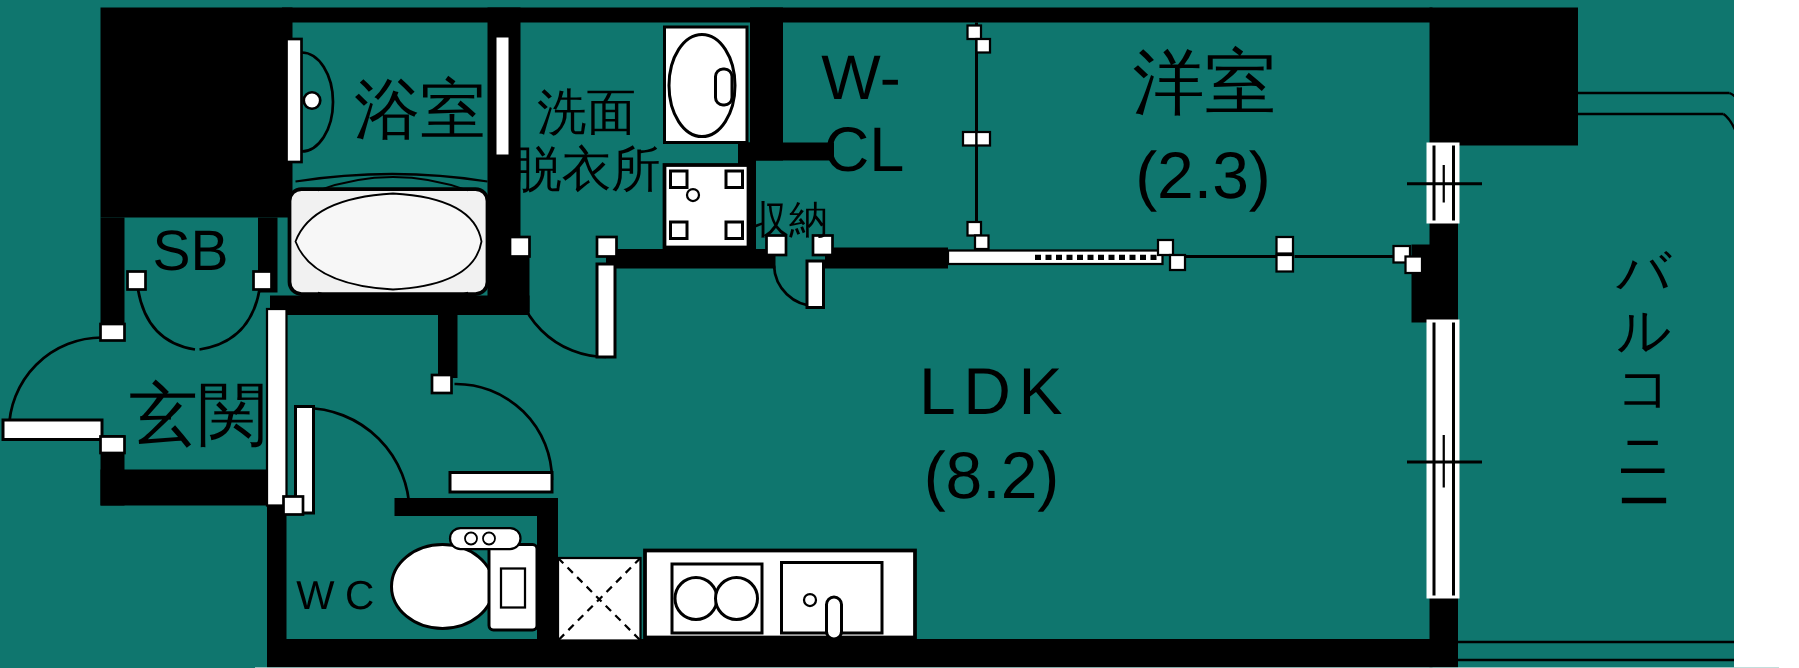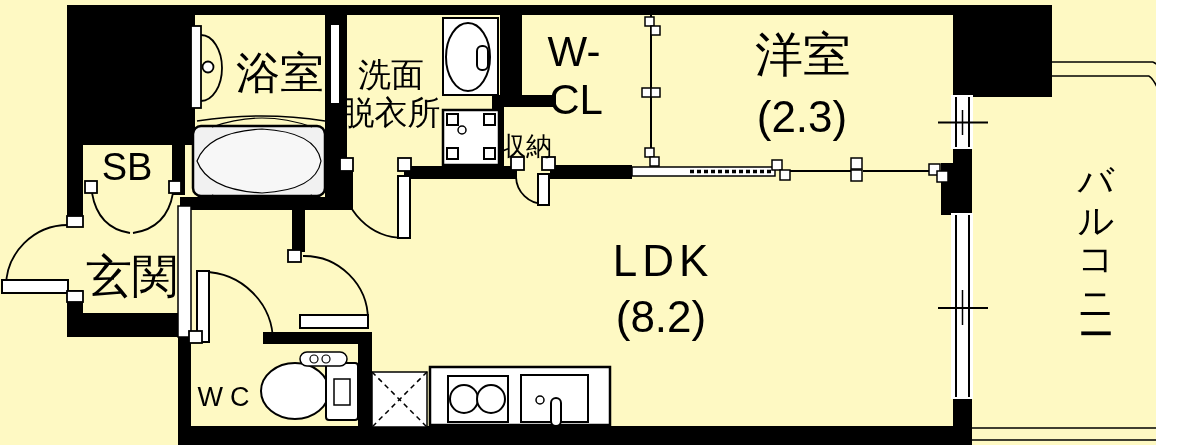--- a/index.html
+++ b/index.html
@@ -1,16 +1,16 @@
 <!DOCTYPE html>
 <html><head>
 <meta charset="utf-8">
 <style>
   html,body{margin:0;padding:0;background:#fff;}
-  #plan{position:relative;width:1156px;height:445px;background:#fef9c3;overflow:hidden;
+  #plan{position:relative;width:1156px;height:445px;background:#0f766e;overflow:hidden;
         font-family:"Liberation Sans","DejaVu Sans",sans-serif;}
   #plan svg{position:absolute;left:0;top:0;}
   svg text{font-family:"Liberation Sans","DejaVu Sans",sans-serif;fill:#000;}
   .vtext{position:absolute;left:1071px;top:140px;height:280px;
          writing-mode:vertical-rl;text-orientation:mixed;
          font-size:36px;letter-spacing:3px;color:#000;white-space:nowrap;}
 </style>
 </head>
 <body>
 

